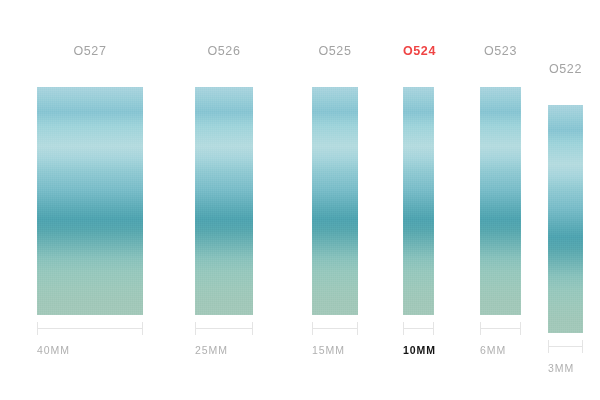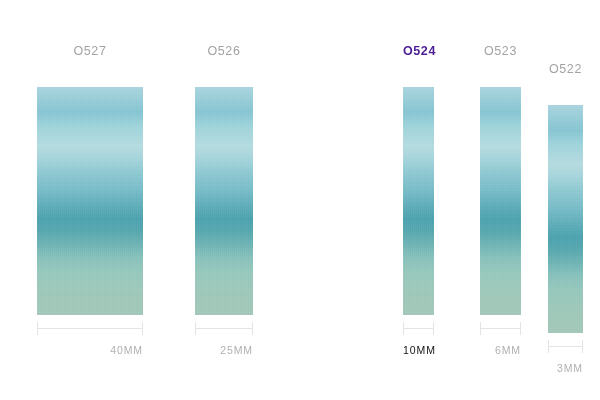--- a/index.html
+++ b/index.html
@@ -46,21 +46,21 @@
     left: 0;
     width: 100%;
     text-align: center;
     font-size: 12.5px;
     letter-spacing: 0.6px;
     color: #a3a3a3;
     font-weight: 400;
     white-space: nowrap;
   }
   .code.is-active {
-    color: #4c1d95;
+    color: #ef4444;
     font-weight: 700;
   }
 
   
   .chip {
     position: absolute;
     top: 87px;
     left: 0;
     width: 100%;
     height: 228px;
@@ -136,30 +136,30 @@
   }
   .measure .cap.left  { left: 0; }
   .measure .cap.right { right: 0; }
 
   
   .size {
     position: absolute;
     top: 344px;
     left: 0;
     width: 100%;
-    text-align: right;
+    text-align: left;
     font-size: 10.5px;
     letter-spacing: 0.9px;
     color: #b0b0b0;
     font-weight: 400;
     white-space: nowrap;
   }
   .size.is-active {
     color: #141414;
-    font-weight: 400;
+    font-weight: 700;
   }
 </style>
 </head>
 <body>
 
 <div id="stage">
   <div class="rail" id="rail">
       <div class="column" style="left: 37px; width: 106px;">
         <div class="code">O527</div>
         <div class="chip"></div>
@@ -173,20 +173,30 @@
       <div class="column" style="left: 195px; width: 58px;">
         <div class="code">O526</div>
         <div class="chip"></div>
         <div class="measure">
           <div class="bar"></div>
           <div class="cap left"></div>
           <div class="cap right"></div>
         </div>
         <div class="size">25MM</div>
       </div>
+      <div class="column" style="left: 312px; width: 46px;">
+        <div class="code">O525</div>
+        <div class="chip"></div>
+        <div class="measure">
+          <div class="bar"></div>
+          <div class="cap left"></div>
+          <div class="cap right"></div>
+        </div>
+        <div class="size">15MM</div>
+      </div>
       <div class="column" style="left: 403px; width: 31px;">
         <div class="code is-active">O524</div>
         <div class="chip"></div>
         <div class="measure">
           <div class="bar"></div>
           <div class="cap left"></div>
           <div class="cap right"></div>
         </div>
         <div class="size is-active">10MM</div>
       </div>

